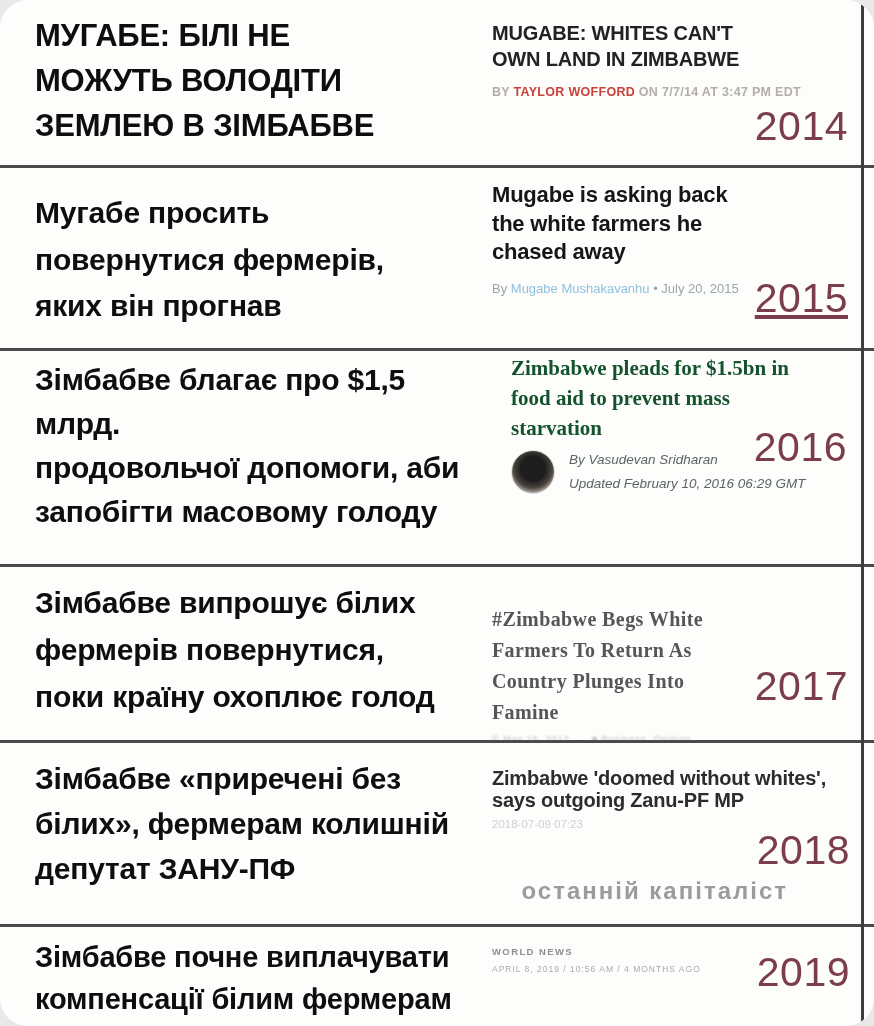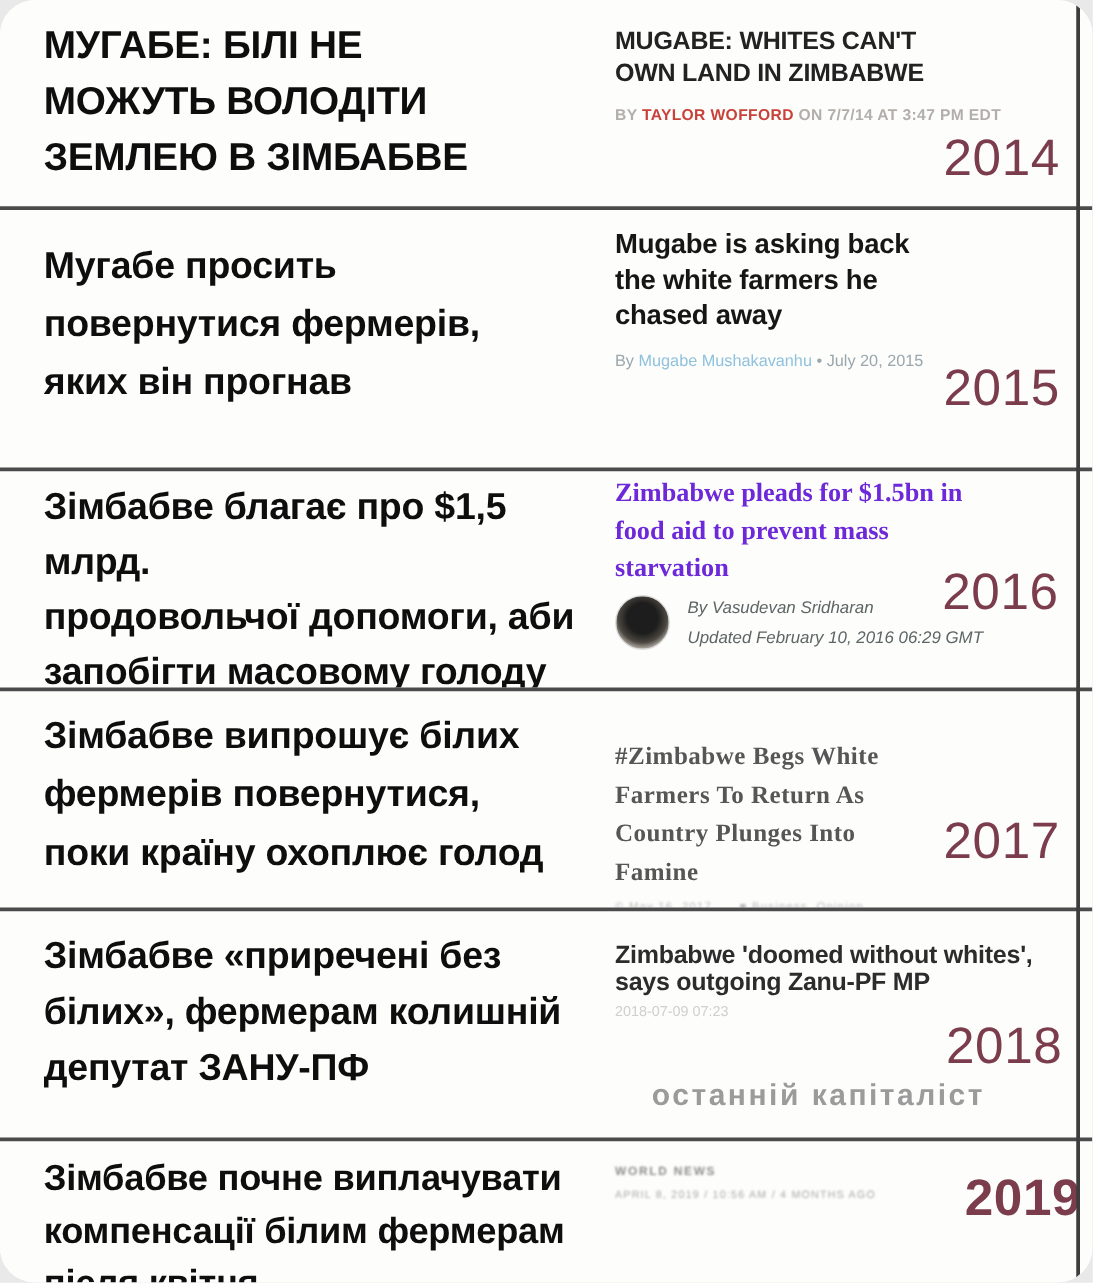--- a/index.html
+++ b/index.html
@@ -27,33 +27,33 @@
   
   .r1 { height:165px; }
   .r1 .uk-text { padding:14px 0 0 35px; font-size:31px; line-height:1.45; width:420px; }
   .r1-headline { padding-top:20px; font-size:20px; font-weight:700; color:#222; line-height:1.3;
                  white-space:pre-line; letter-spacing:-0.2px; }
   .r1-byline { margin-top:13px; font-size:12.5px; font-weight:700; color:#b3aeaa; letter-spacing:0.3px; filter:blur(0.4px); }
   .r1-byline .byline-name { color:#c9423a; }
   .r1 .year { top:106px; right:26px; }
 
   
-  .r2 { height:209px; }
+  .r2 { height:183px; }
   .r2 .uk-text { padding:22px 0 0 35px; font-size:30px; line-height:1.55; width:430px; }
   .r2-headline { padding-top:13px; font-size:22px; font-weight:700; color:#161616; line-height:1.3;
                  white-space:pre-line; letter-spacing:-0.2px; }
   .r2-byline { margin-top:14px; font-size:13px; color:#9aa7ad; filter:blur(0.5px); }
   .r2-byline .byline-name { color:#8fc2dd; }
-  .r2 .year { top:122px; right:26px; }
+  .r2 .year { top:110px; right:26px;text-decoration:underline; }
 
   
-  .r3 { height:176px; }
+  .r3 { height:216px;gap:19px; }
   .r3 .uk-text { padding:7px 0 0 35px; font-size:30px; line-height:1.47; width:460px; }
   .r3-headline { padding-top:2px; font-family:"Liberation Serif", serif; font-size:21px; font-weight:700;
-                 color:#6d28d9; line-height:1.43; white-space:pre-line; }
+                 color:#14532d; line-height:1.43; white-space:pre-line; }
   .r3-author { display:flex; align-items:center; margin-top:5px; filter:blur(0.4px); }
   .r3-avatar { width:42px; height:42px; border-radius:50%; flex:none;
                background:radial-gradient(circle at 50% 42%, #1d1d1d 0 38%, #4a463f 60%, #bdb8b0 78%, #e8e5e0 90%);
                border:1px solid #ddd; margin-right:14px; }
   .r3-author-text { font-size:13.5px; font-style:italic; color:#5d6565; line-height:1.75; }
   .r3 .year { top:76px; right:27px; }
 
   
   .r4 { height:176px; }
   .r4 .uk-text { padding:12px 0 0 35px; font-size:30px; line-height:1.57; width:460px; }
@@ -73,21 +73,21 @@
   .r5-watermark { position:absolute; top:134px; right:86px; font-size:24px; font-weight:600;
                   color:#9b9b9b; letter-spacing:2px; filter:blur(0.3px); }
 
   
   .r6 { height:128px; }
   .r6 .uk-text { padding:9px 0 0 35px; font-size:29px; line-height:1.45; width:470px; }
   .r6-kicker { padding-top:19px; font-size:9.5px; font-weight:700; color:#8d8d8d; letter-spacing:1.4px; filter:blur(0.7px); }
   .r6-meta { margin-top:7px; font-size:8.5px; color:#aaa; letter-spacing:1px; filter:blur(0.7px); }
   .r6-headline { margin-top:15px; font-size:21px; font-weight:700; color:#565656; line-height:1.33;
                  white-space:pre-line; letter-spacing:-0.2px; }
-  .r6 .year { top:25px; right:9px;font-weight:bold; }
+  .r6 .year { top:25px; right:24px; }
 </style>
 </head>
 <body>
 
 <div class="page">
 
   <div class="row r1">
     <div class="left-col">
       <div class="uk-text">МУГАБЕ: БІЛІ НЕ
 МОЖУТЬ ВОЛОДІТИ

